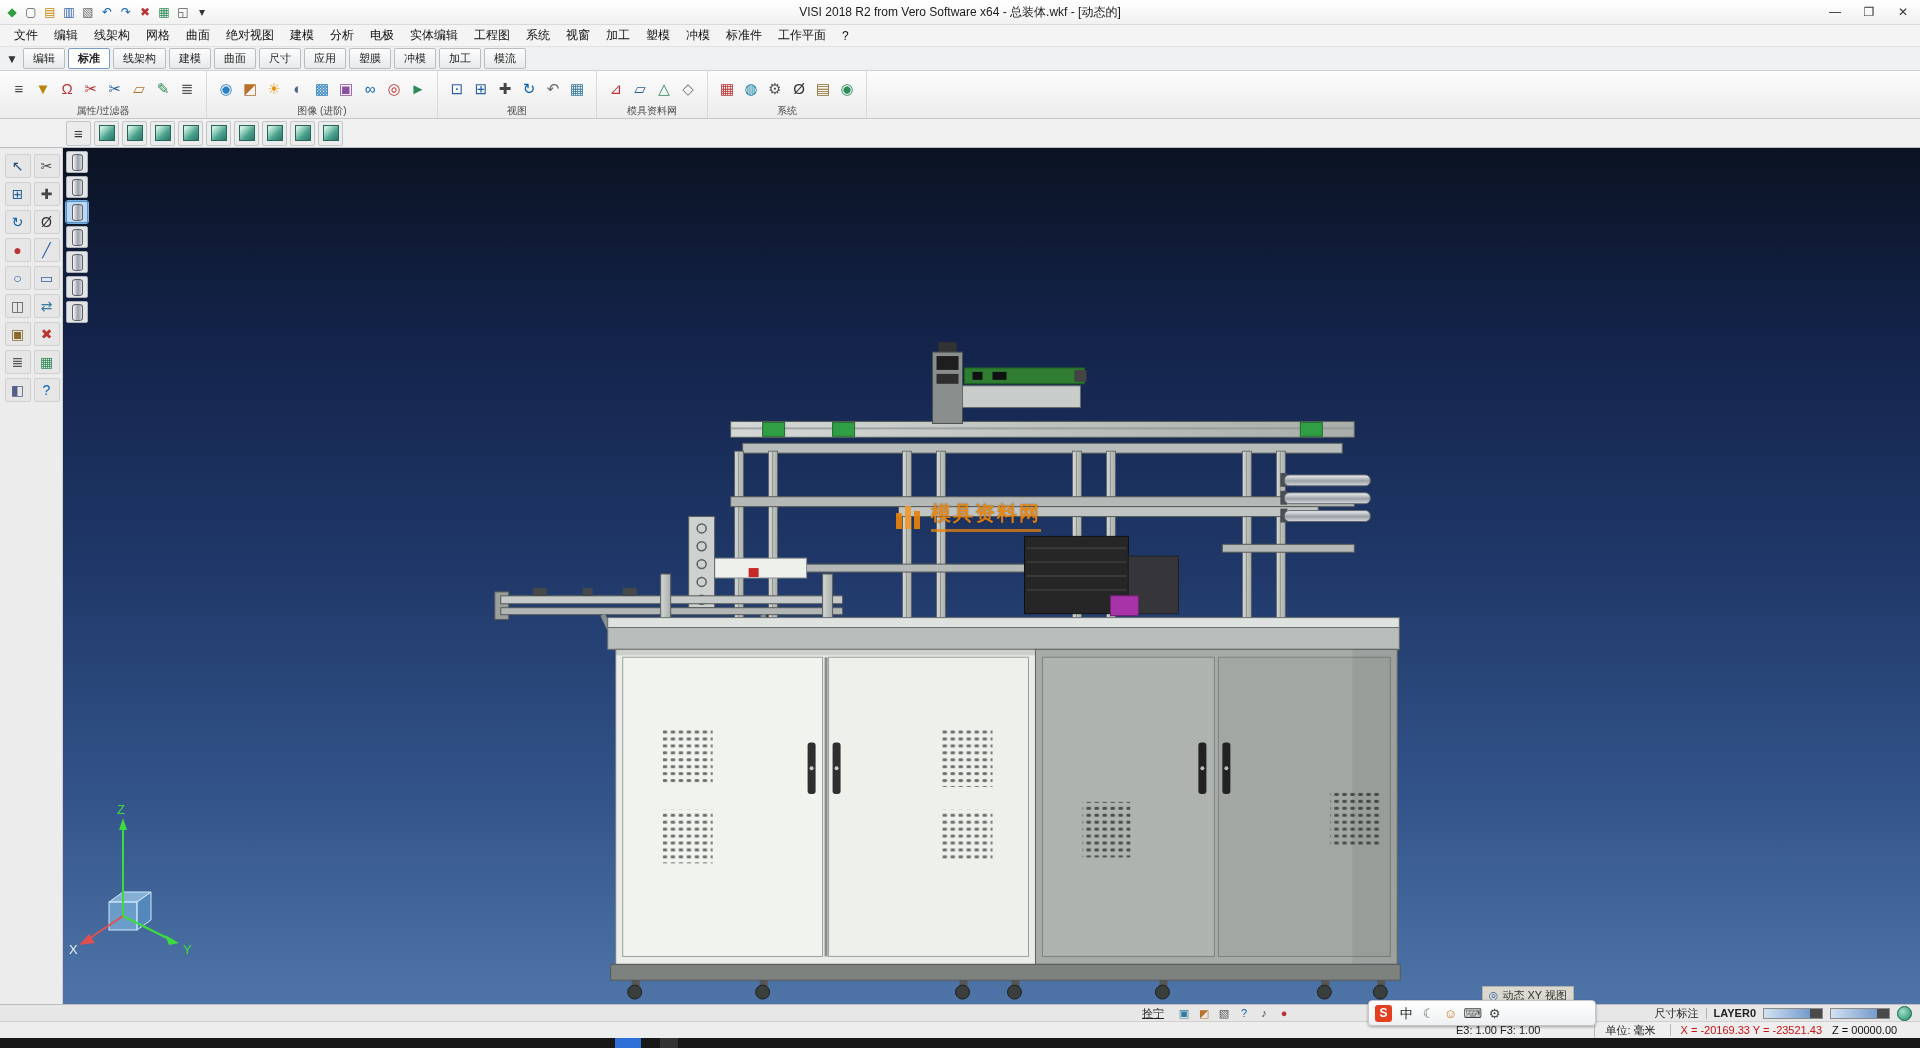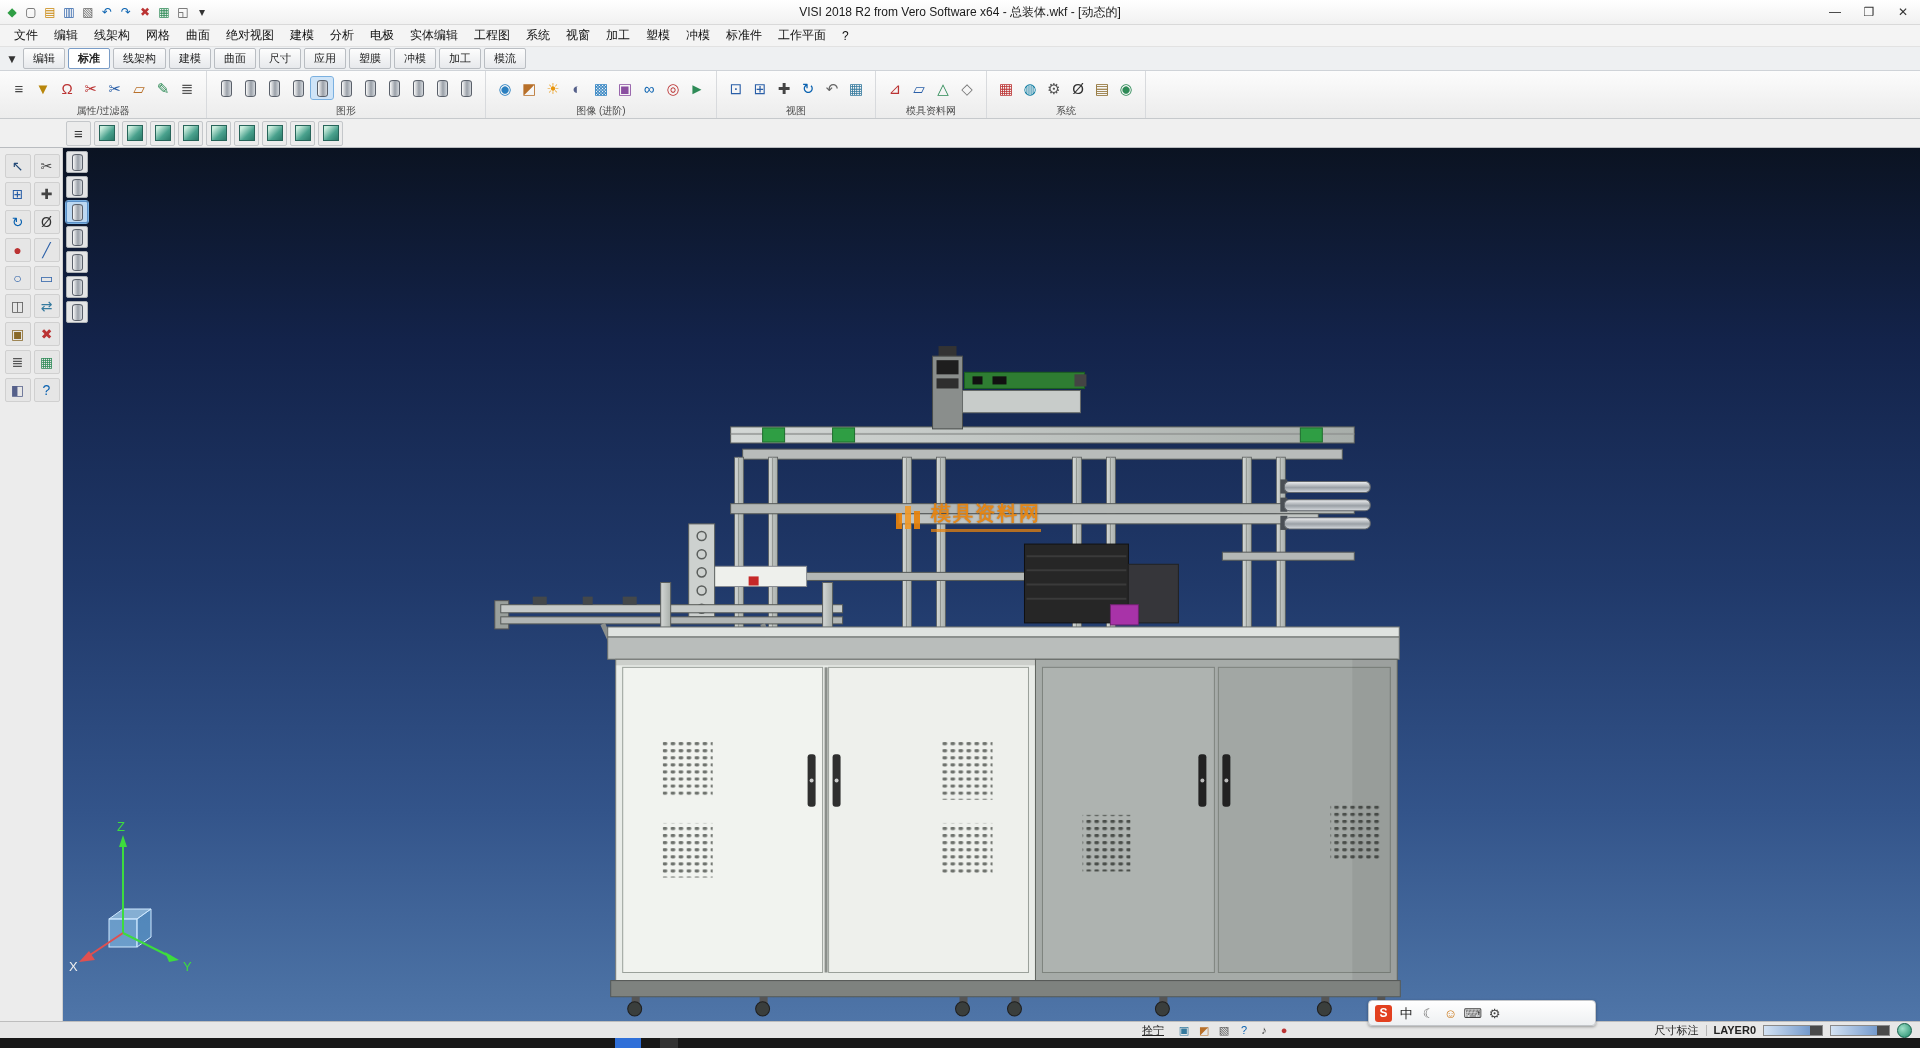--- a/index.html
+++ b/index.html
@@ -183,36 +183,20 @@
           <span class="icon" style="color: rgb(68, 68, 68);">≡</span>
           <span class="icon" style="color: rgb(184, 134, 11);">▼</span>
           <span class="icon" style="color: rgb(187, 51, 51);">Ω</span>
           <span class="icon" style="color: rgb(187, 51, 51);">✂</span>
           <span class="icon" style="color: rgb(42, 95, 168);">✂</span>
           <span class="icon" style="color: rgb(184, 112, 42);">▱</span>
           <span class="icon" style="color: rgb(46, 139, 87);">✎</span>
           <span class="icon" style="color: rgb(85, 85, 85);">≣</span>
         </div>
       <div class="tb-label">属性/过滤器</div>
-    </div>
-    <div class="tb-group">
-      <div class="tb-icons">
-          <span class="icon cyl"></span>
-          <span class="icon cyl"></span>
-          <span class="icon cyl"></span>
-          <span class="icon cyl"></span>
-          <span class="icon cyl active"></span>
-          <span class="icon cyl"></span>
-          <span class="icon cyl"></span>
-          <span class="icon cyl"></span>
-          <span class="icon cyl"></span>
-          <span class="icon cyl"></span>
-          <span class="icon cyl"></span>
-        </div>
-      <div class="tb-label">图形</div>
     </div>
     <div class="tb-group">
       <div class="tb-icons">
           <span class="icon" style="color: rgb(42, 127, 192);">◉</span>
           <span class="icon" style="color: rgb(184, 112, 42);">◩</span>
           <span class="icon" style="color: rgb(232, 149, 12);">☀</span>
           <span class="icon" style="color: rgb(85, 96, 138);">◐</span>
           <span class="icon" style="color: rgb(42, 127, 192);">▩</span>
           <span class="icon" style="color: rgb(138, 79, 160);">▣</span>
           <span class="icon" style="color: rgb(10, 98, 176);">∞</span>
@@ -497,20 +481,26 @@
     <div class="right-group">
       <span>尺寸标注</span>
       <span class="vsep"></span>
       <span class="layer">LAYER0</span>
       <span class="bar"></span>
       <span class="bar"></span>
       <span class="globe"></span>
     </div>
   </div>
 
+  <div class="sb2">
+    <span class="factors">E3: 1.00  F3: 1.00</span>
+    <span class="units">单位: 毫米</span>
+    <span class="coords-xy">X = -20169.33 Y = -23521.43</span>
+    <span class="coords-z">Z = 00000.00</span>
+  </div>
 
   <div class="taskbar">
     <span class="tb-blue"></span>
     <span class="tb-dim"></span>
   </div>
 
   <div class="ime">
     <span class="ime-logo">S</span>
     <span class="ime-icons">
         <span class="icon" style="color: rgb(34, 34, 34);">中</span>

